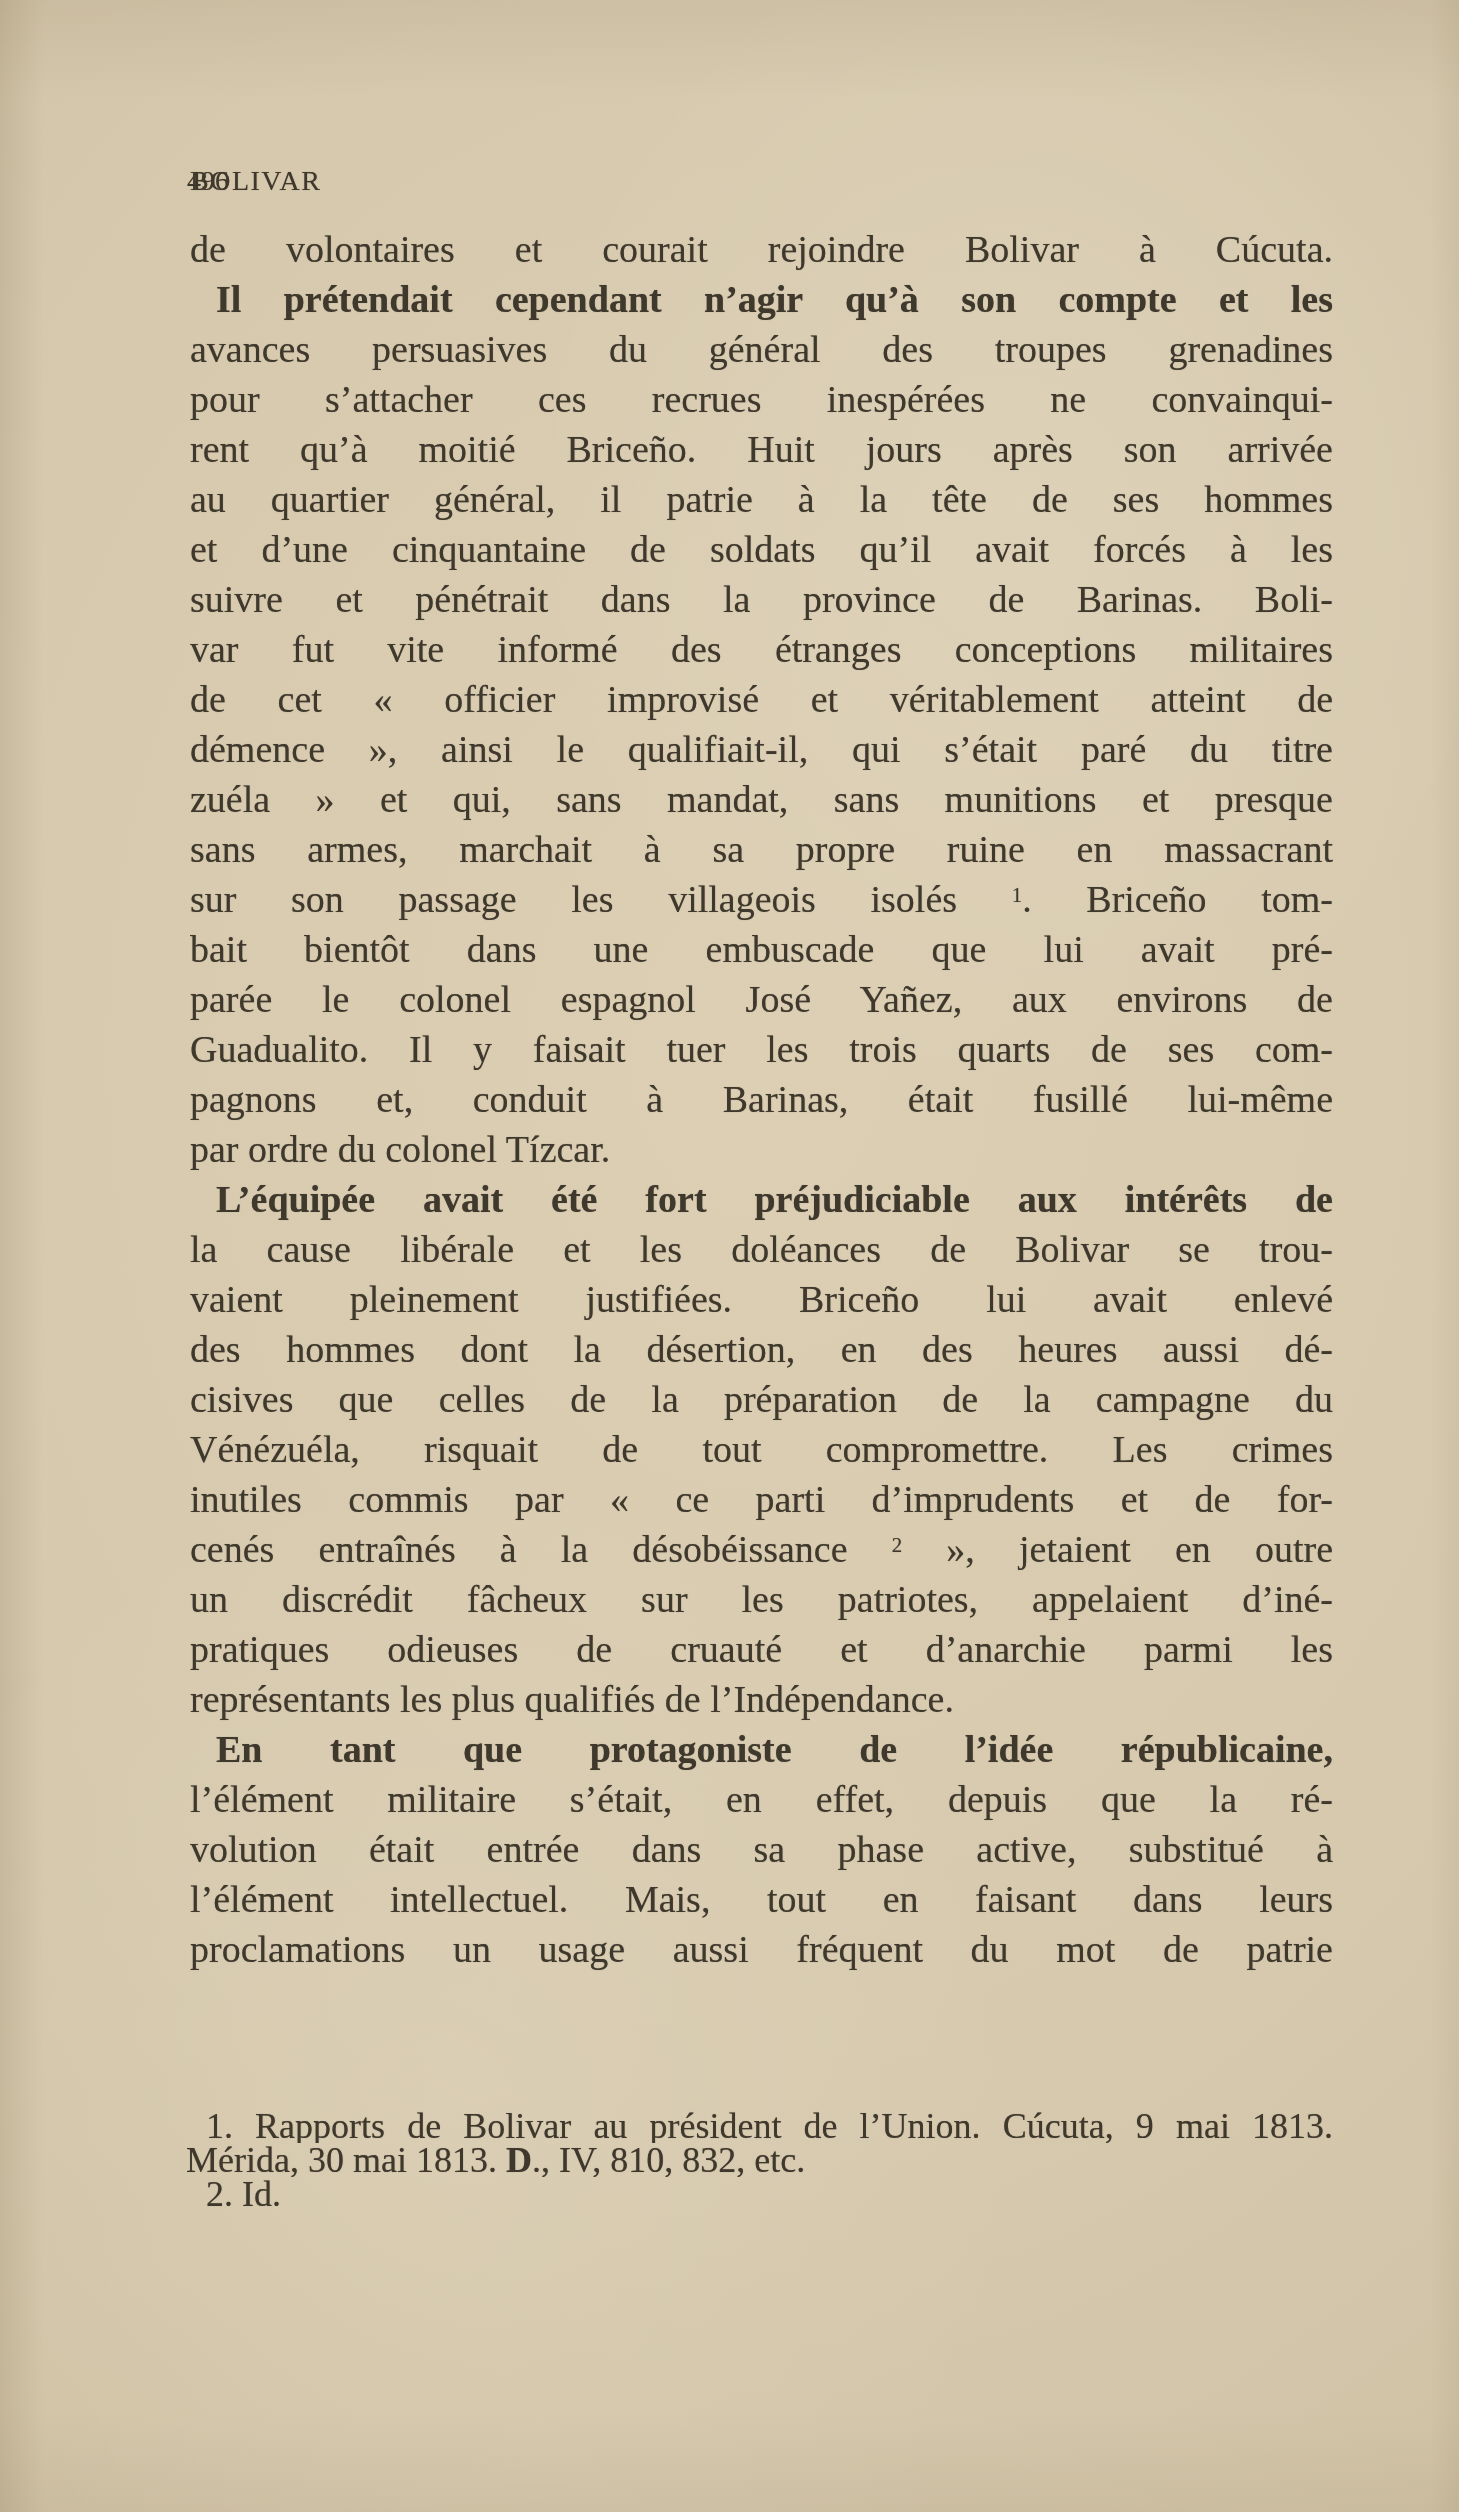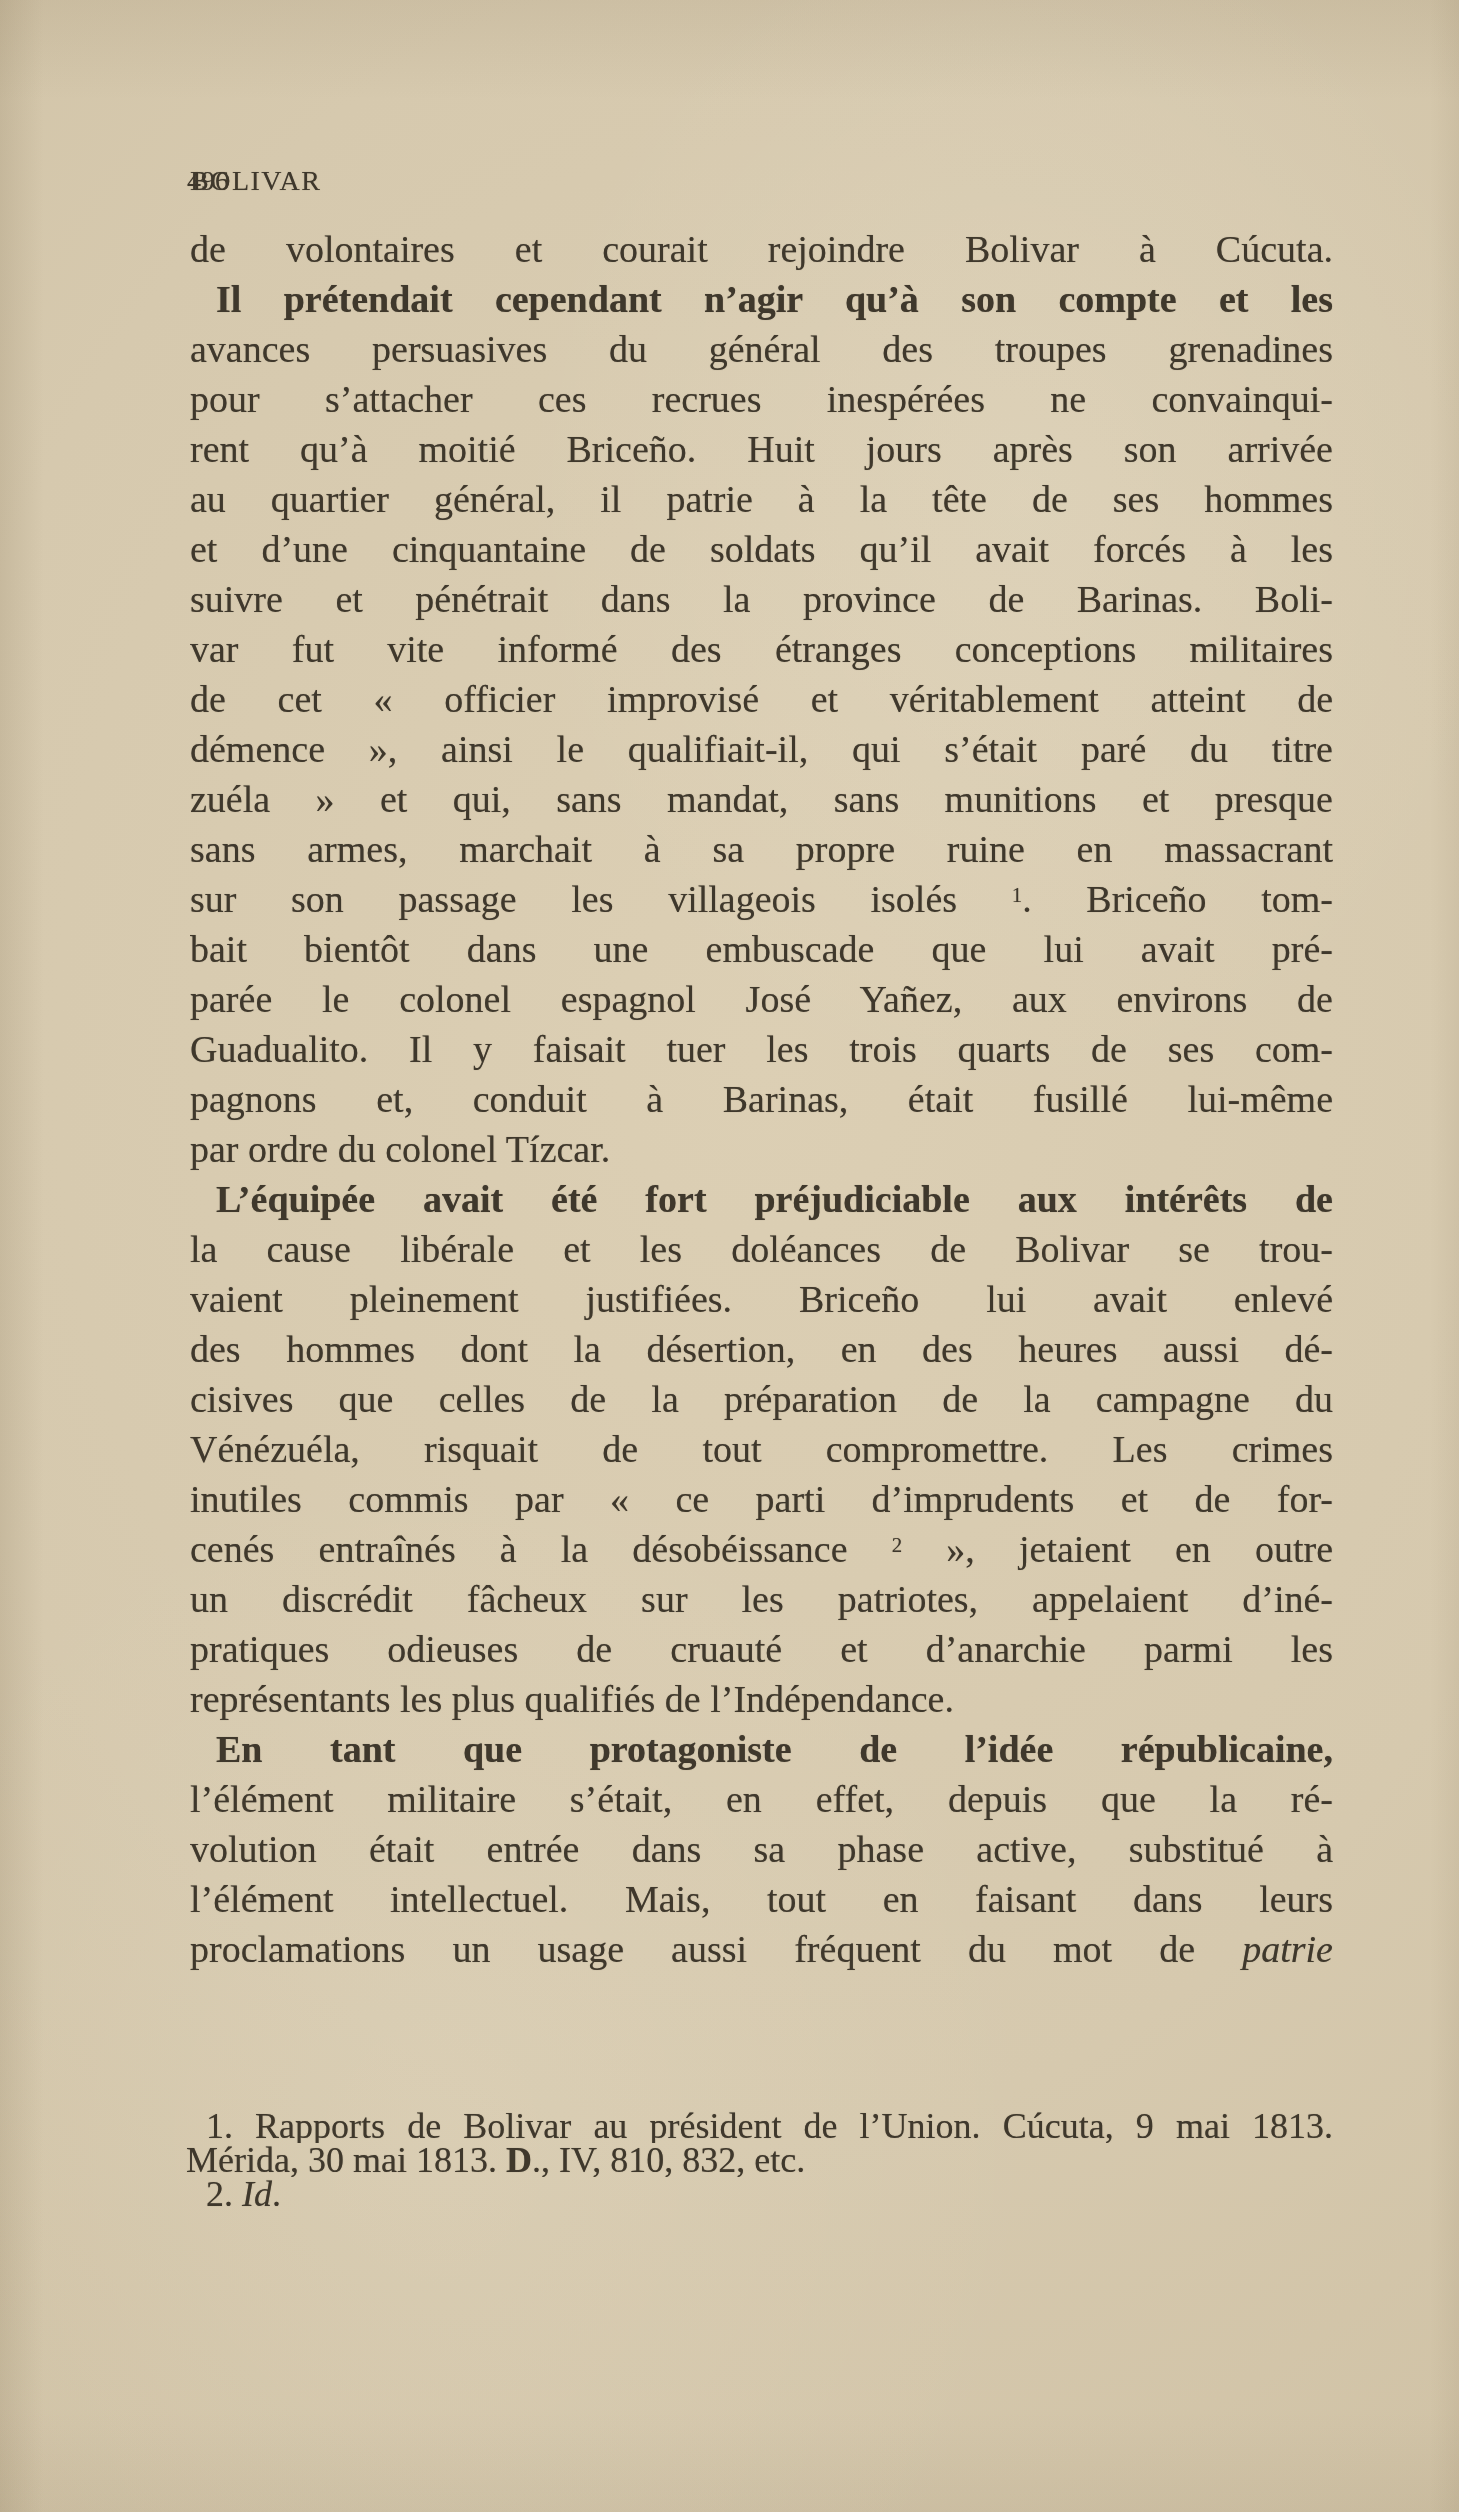--- a/index.html
+++ b/index.html
@@ -73,21 +73,21 @@
     overflow: hidden;
   }
   .footnotes .in { padding-left: 20px; }
 
   .j {
     text-align: justify;
     text-align-last: justify;
   }
 
   .s-n { font-style: normal; }
-  .s-i { font-style: italic; }
+  .s-i { }
   .s-b { font-weight: bold; }
   .s-sup {
     font-size: 0.55em;
     position: relative;
     top: -0.5em;
     letter-spacing: 0;
   }
 </style>
 </head>
 <body>

